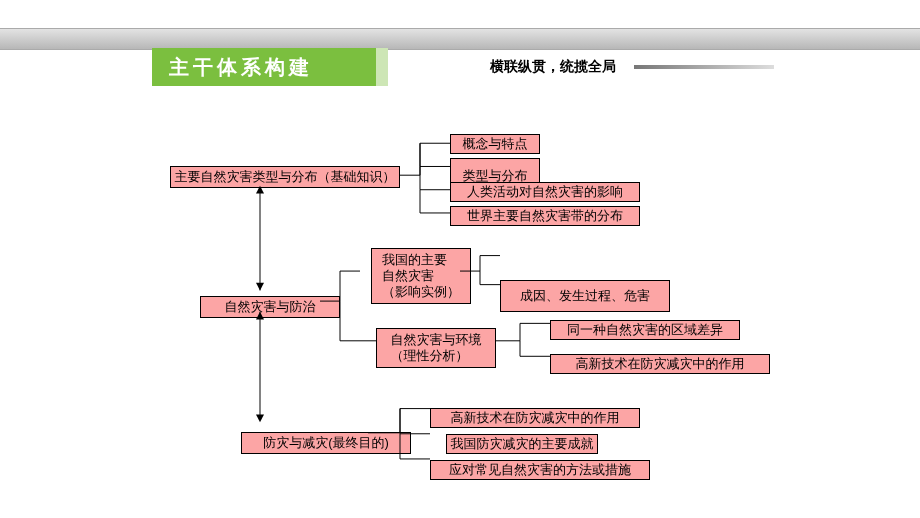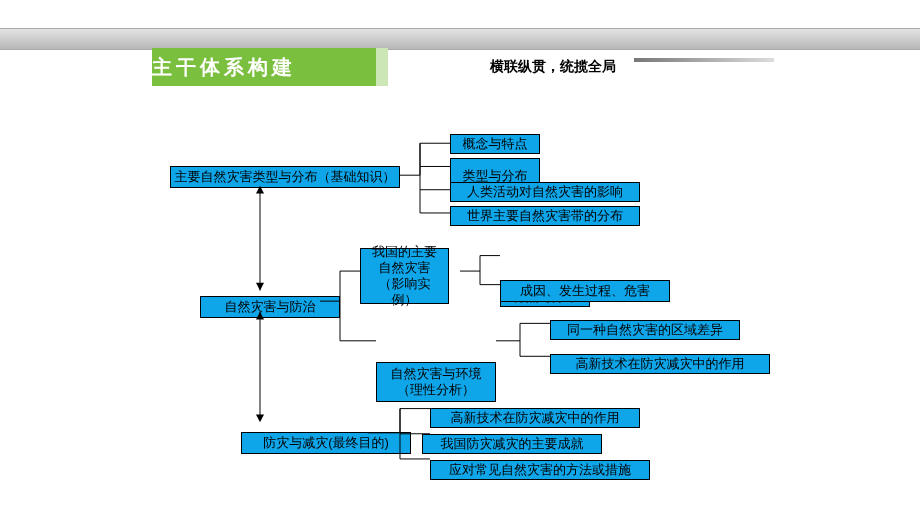--- a/index.html
+++ b/index.html
@@ -22,60 +22,60 @@
   }
   .title-box {
     position: absolute;
     top: 48px;
     left: 152px;
     width: 236px;
     height: 38px;
     background: #7bbf3f;
     display: flex;
     align-items: center;
-    padding: 0 0;
+    padding: 0 17px;
     border-right: 12px solid #cde6b5;
   }
   .title-text {
     color: #fff;
     font-size: 20px;
     font-weight: bold;
     letter-spacing: 4px;
   }
   .subtitle-box {
     position: absolute;
     top: 58px;
     left: 490px;
     display: flex;
+    align-items: center;
     gap: 18px;
     font-size: 14px;
     font-weight: bold;
   }
   .subtitle-line {
     width: 140px;
     height: 4px;
     background: linear-gradient(to right, #777, #ddd);
   }
   .canvas {
     position: absolute;
     top: 120px;
     left: 150px;
     right: 10px;
     bottom: 30px;
   }
   .node {
     position: absolute;
     border: 1px solid #000;
-    background: #0ea5e9;
+    background: #fca5a5;
     font-size: 13px;
     padding: 2px 6px;
     display: flex;
     align-items: center;
     justify-content: center;
-    text-align: center;
     white-space: nowrap;
   }
   .node.multi {
     white-space: normal;
     flex-direction: column;
     line-height: 1.25;
   }
   svg.wires {
     position: absolute;
     top: 0; left: 0;
@@ -107,38 +107,38 @@
 
   <div class="node" style="left:50px; top:176px; width:140px; height:22px;font-family:Liberation Mono, monospace;">自然灾害与防治</div>
 
   <div class="node" style="left:20px; top:46px; width:230px; height:22px;">主要自然灾害类型与分布（基础知识）</div>
 
   <div class="node" style="left:300px; top:14px; width:90px; height:20px;">概念与特点</div>
   <div class="node" style="left:300px; top:38px; width:90px; height:36px;">类型与分布</div>
   <div class="node" style="left:300px; top:86px; width:190px; height:20px;">世界主要自然灾害带的分布</div>
   <div class="node" style="left:300px; top:62px; width:190px; height:20px;">人类活动对自然灾害的影响</div>
 
-  <div class="node multi" style="left:210px; top:128px; width:89px; height:56px;">
+  <div class="node multi" style="left:221px; top:128px; width:100px; height:56px;">
     <span style="white-space:pre-line;">我国的主要
 自然灾害
 （影响实例）</span>
   </div>
   <div class="node" style="left:350px; top:130px; width:90px; height:20px;margin-top:37px;">特点与分布</div>
-  <div class="node" style="left:350px; top:160px; width:170px; height:22px;">成因、发生过程、危害</div>
+  <div class="node" style="left:350px; top:160px; width:170px; height:32px;">成因、发生过程、危害</div>
 
-  <div class="node multi" style="left:226px; top:208px; width:120px; height:40px;margin-top:34px;">
+  <div class="node multi" style="left:226px; top:208px; width:120px; height:40px;">
     <span style="white-space:pre-line;">自然灾害与环境
 （理性分析）</span>
   </div>
   <div class="node" style="left:400px; top:200px; width:190px; height:20px;">同一种自然灾害的区域差异</div>
   <div class="node" style="left:400px; top:234px; width:220px; height:20px;">高新技术在防灾减灾中的作用</div>
 
   <div class="node" style="left:48px; top:312px; width:170px; height:22px;margin-left:43px;">防灾与减灾(最终目的)</div>
   <div class="node" style="left:280px; top:288px; width:210px; height:20px;">高新技术在防灾减灾中的作用</div>
-  <div class="node" style="left:272px; top:314px; width:180px; height:20px;">我国防灾减灾的主要成就</div>
+  <div class="node" style="left:296px; top:314px; width:152px; height:20px;">我国防灾减灾的主要成就</div>
   <div class="node" style="left:280px; top:340px; width:220px; height:20px;">应对常见自然灾害的方法或措施</div>
 
   <svg class="wires" viewBox="0 0 760 380" preserveAspectRatio="none">
 
     <line x1="110" y1="176" x2="110" y2="72"></line>
     <polygon class="arrow" points="110,68 106,76 114,76"></polygon>
     <polygon class="arrow" points="110,176 106,168 114,168"></polygon>
 
     <line x1="110" y1="198" x2="110" y2="308"></line>
     <polygon class="arrow" points="110,312 106,304 114,304"></polygon>

